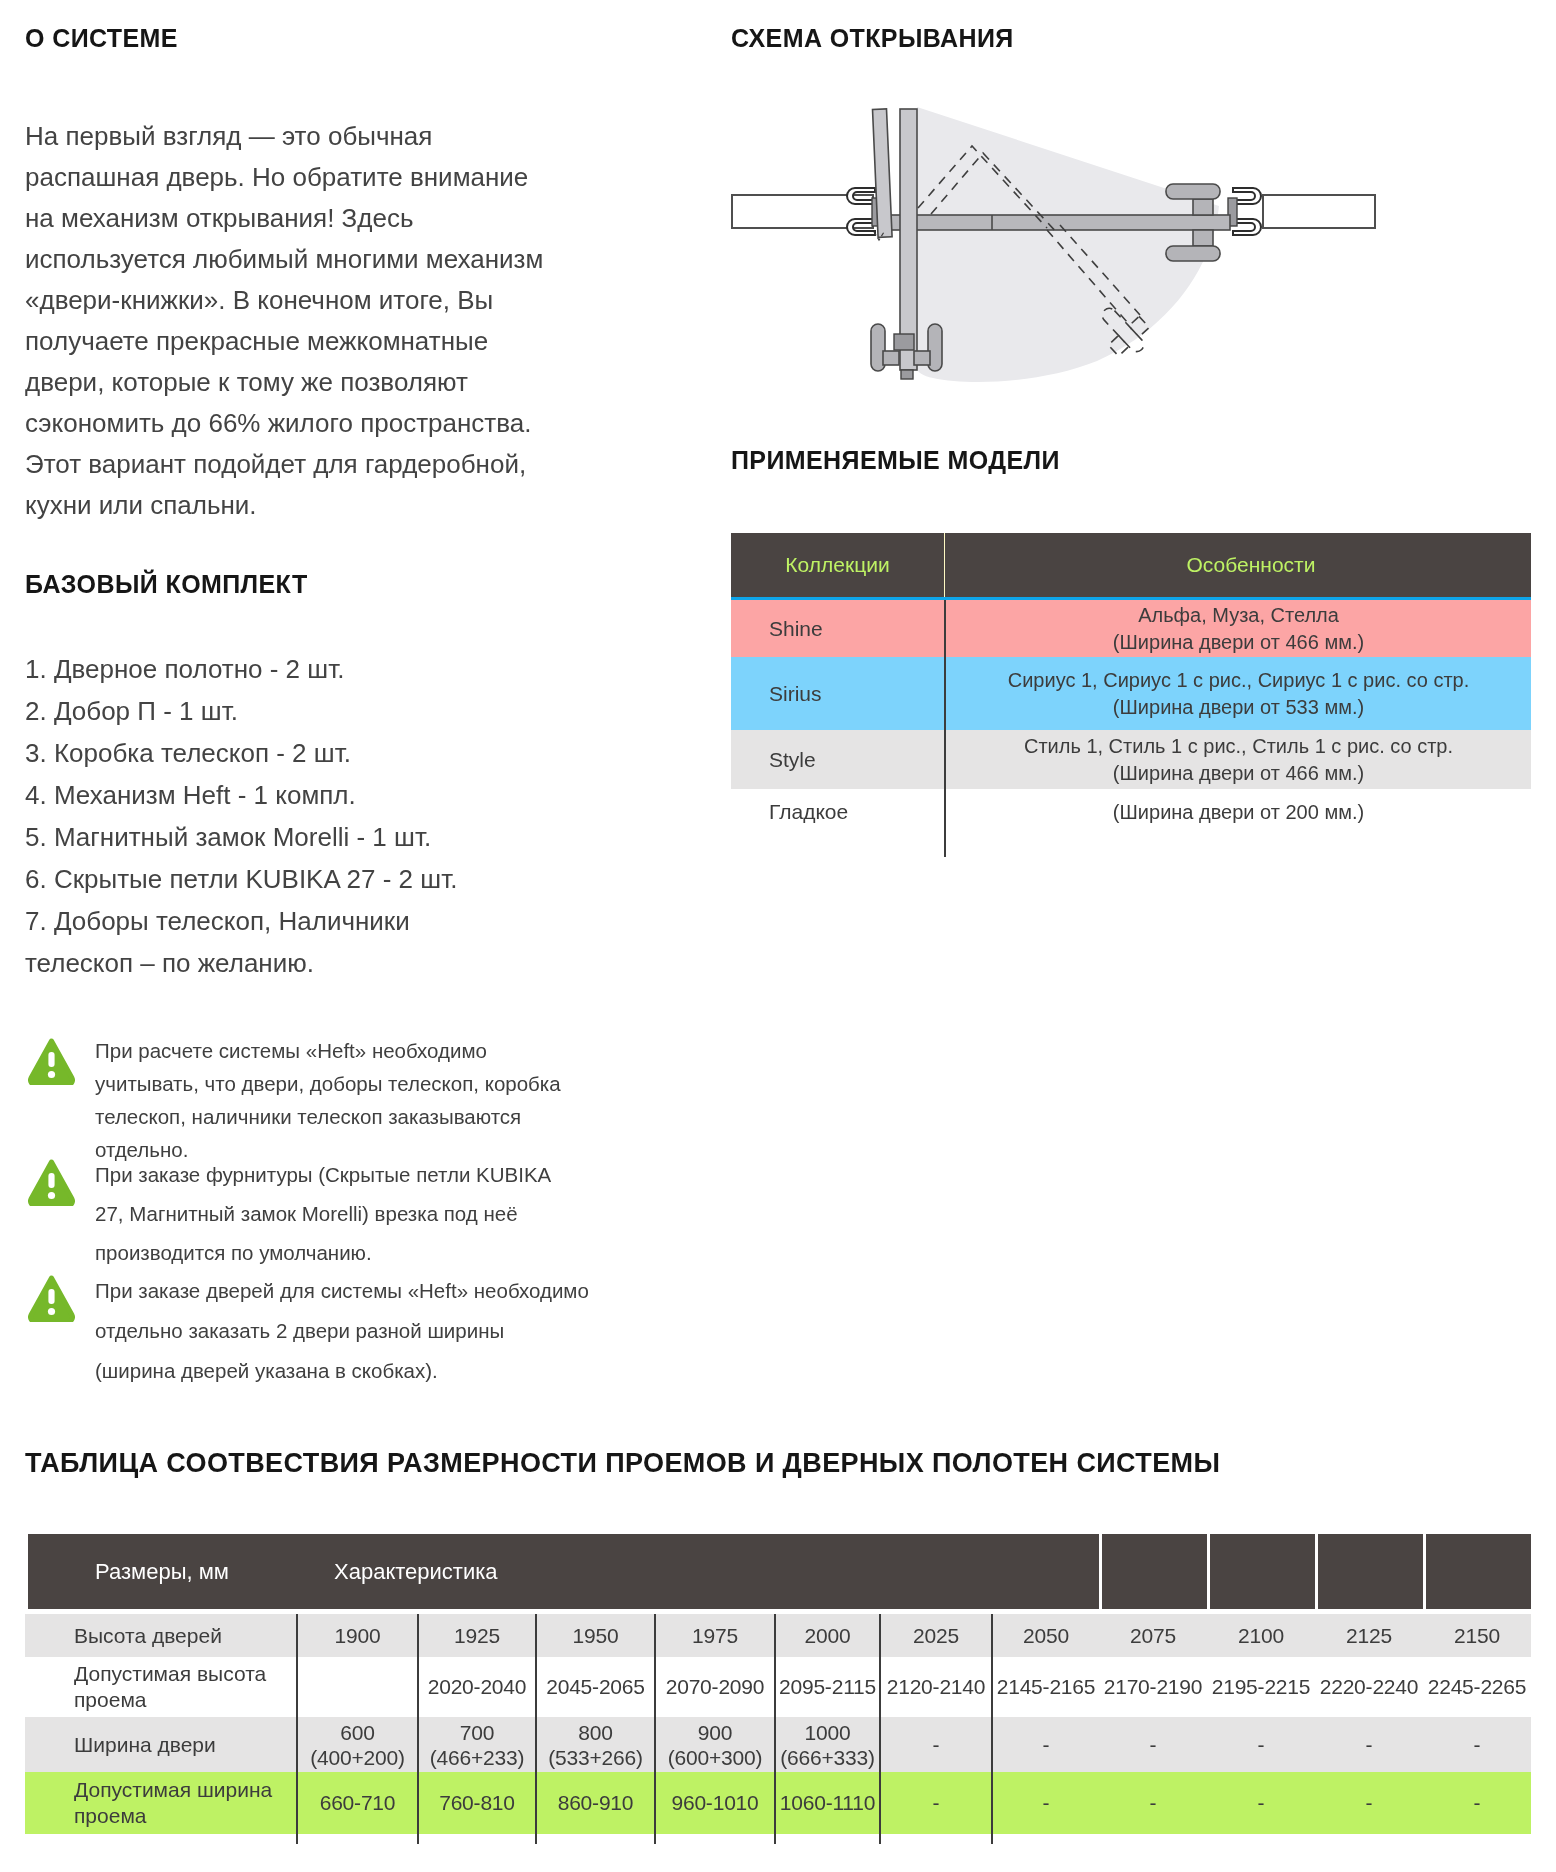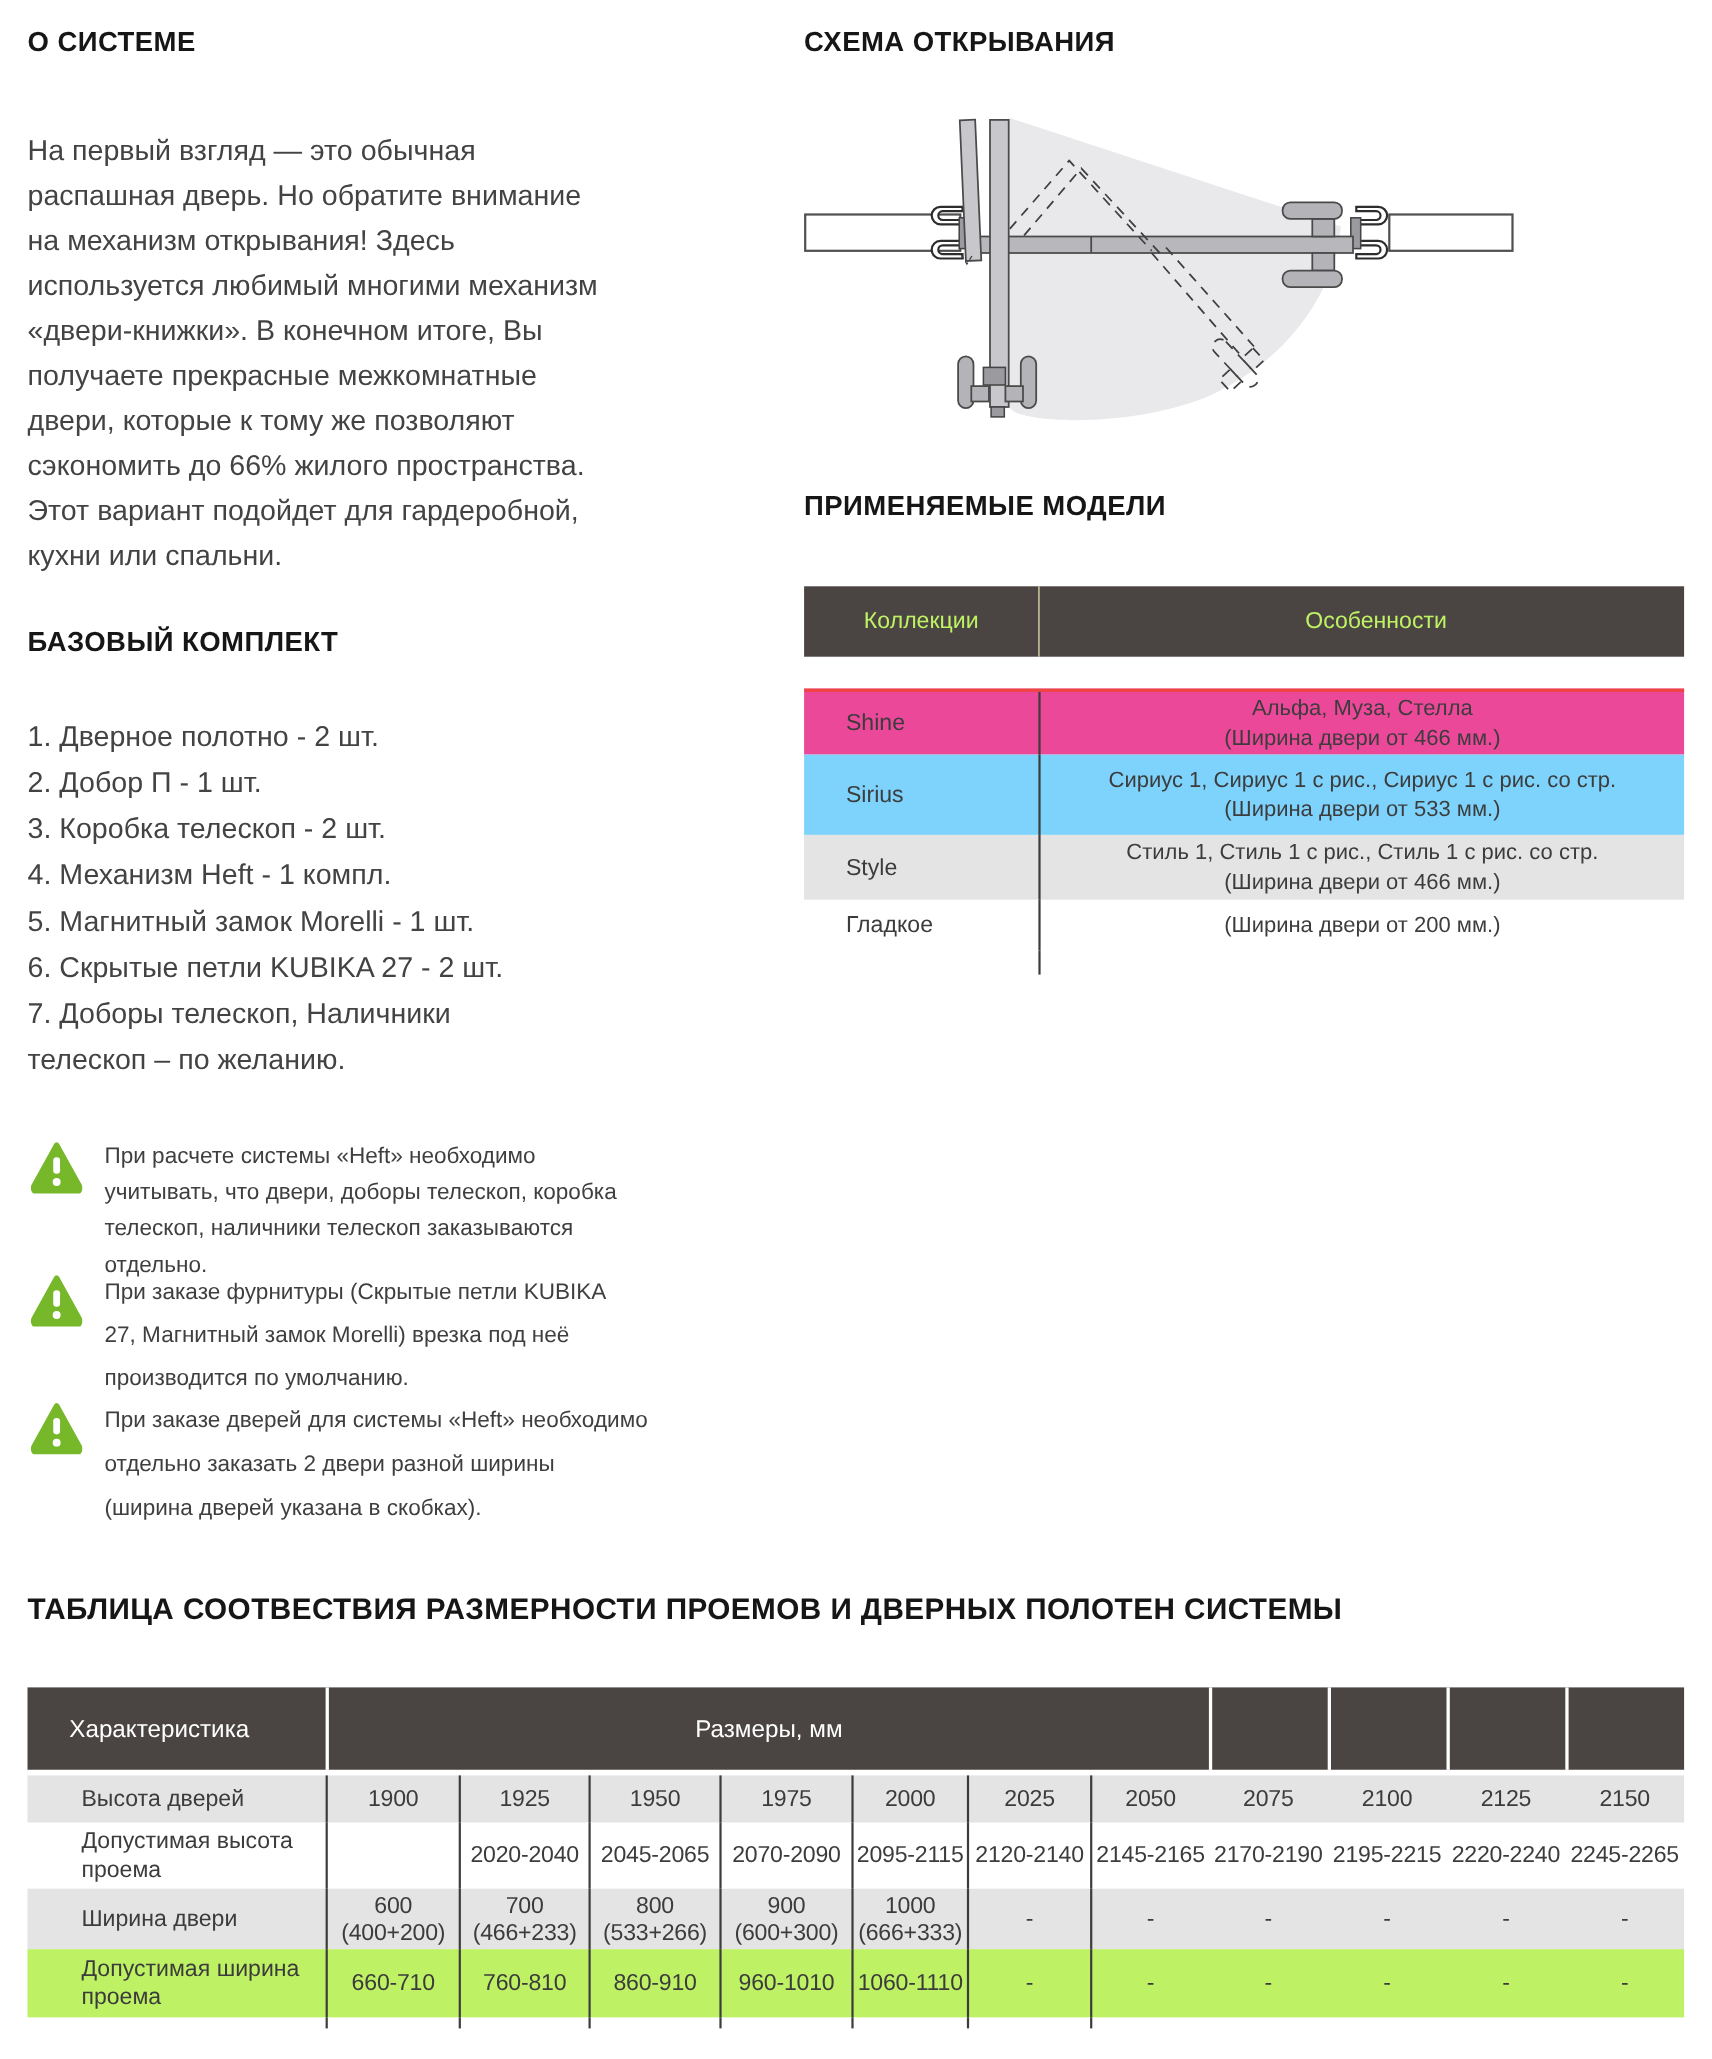--- a/index.html
+++ b/index.html
@@ -19,21 +19,21 @@
   .wtext div{white-space:nowrap;}
   .lh33 div{height:33px;line-height:33px;}
   .lh39 div{height:39px;line-height:39px;}
   .lh40 div{height:40px;line-height:40px;}
   
   .mtable{left:731px;top:533px;width:800px;}
   .mhead{display:grid;grid-template-columns:213px 587px;height:64px;background:#4a4442;}
   .mhc{display:flex;align-items:center;justify-content:center;color:#bef264;font-size:21px;}
   .mhc.sep{border-left:1px solid #fef9c3;box-sizing:border-box;padding-left:26px;}
   .mrow{display:grid;grid-template-columns:213px 587px;box-sizing:border-box;}
-  .mr1{height:60px;border-top:3px solid #ef4444;background:#ec4899;margin-top:29px;}
+  .mr1{height:60px;border-top:3px solid #0ea5e9;background:#fca5a5;}
   .mr2{height:73px;background:#7dd3fc;}
   .mr3{height:59px;background:#e5e4e4;}
   .mr4{height:46px;background:#fff;}
   .mc1{display:flex;align-items:center;padding-left:38px;font-size:21px;color:#3c3c3c;box-sizing:border-box;}
   .mc2{display:flex;flex-direction:column;align-items:center;justify-content:center;
        font-size:20px;line-height:27px;color:#3c3c3c;border-left:2px solid #3c3c3c;box-sizing:border-box;text-align:center;}
   .mext{display:grid;grid-template-columns:213px 587px;height:22px;}
   .mext .mc2{background:transparent;}
   
   .stable{left:25px;top:1534px;width:1506px;}
@@ -226,22 +226,22 @@
     <div class="mext">
       <div></div>
         <div class="mc2"></div>
     </div>
   </div>
 
   <h2 class="abs sizes-title" style="left:25px;top:1448px;">ТАБЛИЦА СООТВЕСТВИЯ РАЗМЕРНОСТИ ПРОЕМОВ И ДВЕРНЫХ ПОЛОТЕН СИСТЕМЫ</h2>
 
   <div class="abs stable">
     <div class="shead">
+      <div class="shc sep">Размеры, мм</div>
       <div class="shc first">Характеристика</div>
-      <div class="shc sep">Размеры, мм</div>
       <div class="shc sep"></div>
       <div class="shc sep"></div>
       <div class="shc sep"></div>
       <div class="shc sep"></div>
     </div>
 
     <div class="srow sr1">
       <div class="sc slabel">Высота дверей</div>
       <div class="sc dl">1900</div>
       <div class="sc dl">1925</div>

